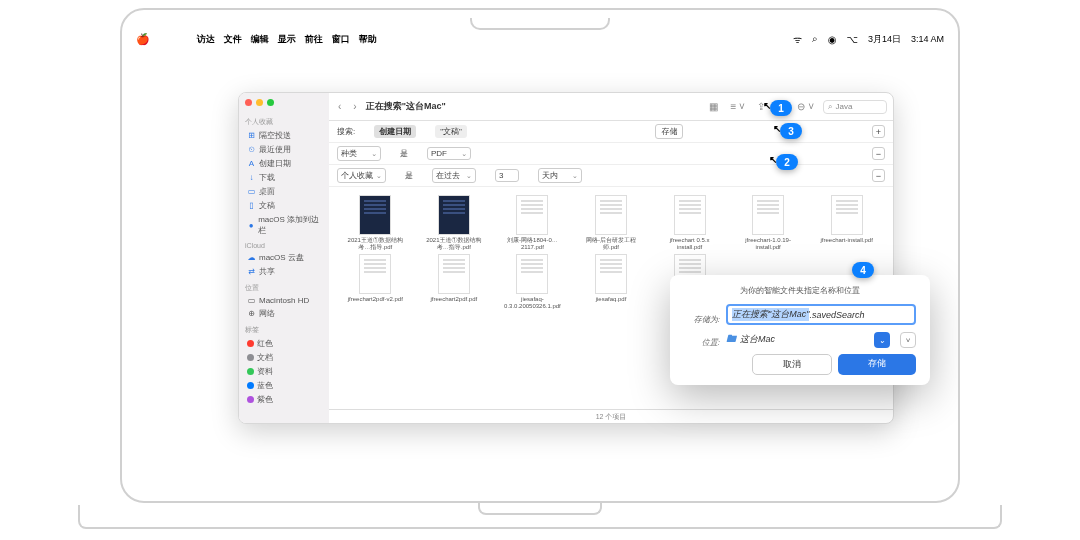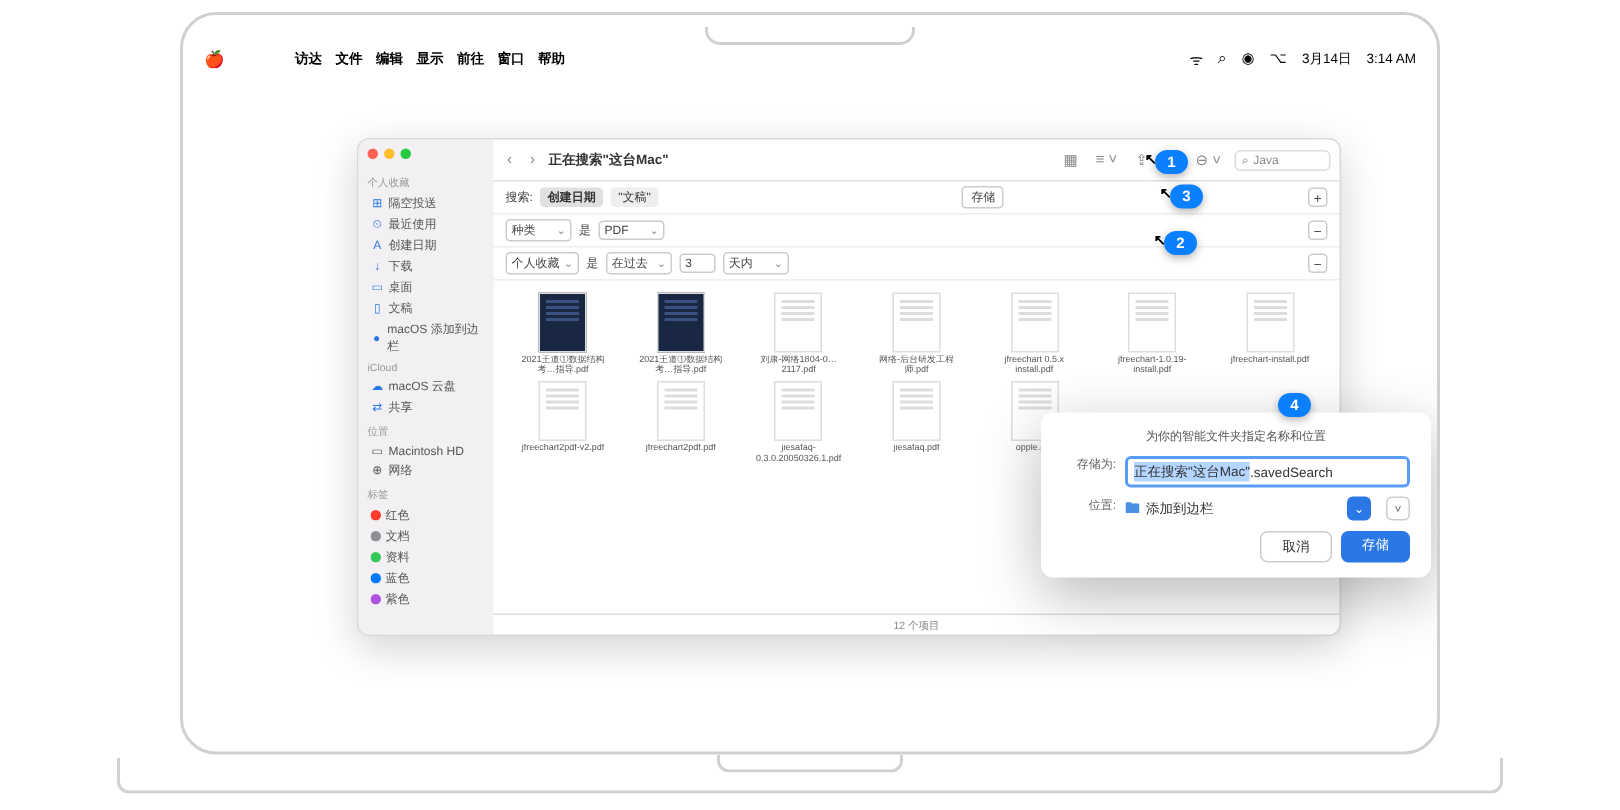--- a/index.html
+++ b/index.html
@@ -31,55 +31,55 @@
     .sb-item.blue .sbi { color: #2b77e6; }
     .tag-dot { width: 7px; height: 7px; border-radius: 50%; border: 1px solid transparent; }
 
     .main { flex: 1; display: flex; flex-direction: column; }
     .toolbar { height: 28px; border-bottom: 1px solid #e0e0e0; display: flex; align-items: center; padding: 0 6px; gap: 6px; font-size: 8px; color: #666; }
     .tb-btn { padding: 2px 3px; border-radius: 3px; color: #888; font-size: 10px; }
     .tb-title { font-weight: 600; color: #333; font-size: 9px; }
     .tb-spacer { flex: 1; }
     .tb-search { display: flex; align-items: center; gap: 3px; border: 1px solid #ddd; border-radius: 4px; padding: 1px 4px; font-size: 8px; color: #888; min-width: 64px; }
 
-    .row { display: flex; align-items: center; gap: 5px; padding: 3px 8px; border-bottom: 1px solid #eee; font-size: 8px; color: #444; }
+    .row { display: flex; align-items: center; gap: 19px; padding: 3px 8px; border-bottom: 1px solid #eee; font-size: 8px; color: #444; }
     .scope-tab { padding: 1px 5px; border-radius: 3px; background: #eee; color: #333; }
     .scope-tab.active { background: #e0e0e0; font-weight: 600; }
     .save-btn { margin-left: auto; padding: 1px 5px; border: 1px solid #ccc; border-radius: 3px; font-size: 8px; }
     .plus-btn { margin-left: auto; width: 13px; height: 13px; border: 1px solid #ccc; border-radius: 3px; display: flex; align-items: center; justify-content: center; font-size: 9px; }
 
     .sel { border: 1px solid #ccc; border-radius: 3px; padding: 1px 3px; background: #fff; min-width: 44px; display: flex; align-items: center; justify-content: space-between; gap: 3px; }
     .sel .arr { font-size: 7px; color: #888; }
     .txtf { border: 1px solid #ccc; border-radius: 3px; padding: 1px 3px; background: #fff; min-width: 24px; }
 
     .files { flex: 1; padding: 8px; display: grid; grid-template-columns: repeat(7, 1fr); gap: 4px 2px; align-content: start; overflow: hidden; }
     .fitem { display: flex; flex-direction: column; align-items: center; gap: 2px; }
     .ficon { width: 32px; height: 40px; background: #fff; border: 1px solid #ddd; position: relative; }
     .ficon::after { content: ""; position: absolute; top: 4px; left: 4px; right: 4px; height: 2px; background: #ddd; box-shadow: 0 4px 0 #ddd, 0 8px 0 #ddd, 0 12px 0 #ddd; }
     .ficon.blue { background: #1a2742; }
     .ficon.blue::after { background: #3a5080; box-shadow: 0 4px 0 #3a5080, 0 8px 0 #3a5080, 0 12px 0 #3a5080; }
     .fname { font-size: 6px; color: #555; text-align: center; width: 62px; overflow: hidden; line-height: 1.1; height: 13px; }
 
     .statusbar { height: 14px; border-top: 1px solid #ddd; display: flex; align-items: center; justify-content: center; font-size: 7px; color: #888; position: relative; }
 
     
-    .dialog { position: absolute; left: 572px; top: 265px; width: 260px; background: #fff; border-radius: 8px; box-shadow: 0 12px 40px rgba(0,0,0,0.28); padding: 10px 14px; font-size: 9px; color: #333; }
+    .dialog { position: absolute; left: 548px; top: 265px; width: 260px; background: #fff; border-radius: 8px; box-shadow: 0 12px 40px rgba(0,0,0,0.28); padding: 10px 14px; font-size: 9px; color: #333; }
     .dlg-title { text-align: center; font-size: 8px; color: #555; margin-bottom: 8px; }
-    .dlg-row { display: flex; align-items: flex-start; gap: 6px; margin-bottom: 6px; }
+    .dlg-row { display: flex; align-items: flex-end; gap: 6px; margin-bottom: 6px; font-style: italic; }
     .dlg-label { width: 36px; text-align: right; font-size: 8px; color: #666; }
     .dlg-input { flex: 1; border: 2px solid #5a9df9; border-radius: 4px; padding: 2px 4px; font-size: 9px; display: flex; align-items: center; }
     .dlg-input .sel-part { background: #b4d5ff; }
     .dlg-sel { flex: 1; display: flex; align-items: center; gap: 4px; }
     .dlg-folder-ic { color: #4a90e2; font-size: 10px; }
     .dlg-drop { width: 16px; height: 16px; background: #2b77e6; border-radius: 4px; color: #fff; font-size: 8px; display: flex; align-items: center; justify-content: center; }
     .dlg-expand { width: 16px; height: 16px; border: 1px solid #ccc; border-radius: 4px; margin-left: 4px; display: flex; align-items: center; justify-content: center; font-size: 8px; color: #666; }
     .dlg-check { display: flex; align-items: center; justify-content: center; gap: 4px; margin: 8px 0; font-size: 8px; }
     .dlg-check .cb { width: 11px; height: 11px; background: #2b77e6; border-radius: 3px; color: #fff; font-size: 7px; display: flex; align-items: center; justify-content: center; }
     .dlg-btns { display: flex; justify-content: flex-end; gap: 6px; margin-top: 6px; }
-    .dlg-btn { padding: 3px 14px; border-radius: 5px; font-size: 9px; }
+    .dlg-btn { padding: 3px 30px; border-radius: 5px; font-size: 9px; }
     .dlg-btn.cancel { background: #fff; border: 1px solid #ccc; }
     .dlg-btn.primary { background: #2b77e6; color: #fff; }
 
     .callout { position: absolute; width: 22px; height: 16px; background: #0b80ff; border-radius: 8px; color: #fff; font-size: 10px; font-weight: 700; display: flex; align-items: center; justify-content: center; box-shadow: 0 2px 6px rgba(0,0,0,0.3); }
     .callout .curs { position: absolute; left: -7px; top: 0; font-size: 10px; color: #000; text-shadow: 0 0 1px #fff; }
   </style>
 </head>
 <body>
 
 <div class="laptop-frame">
@@ -303,21 +303,21 @@
       <div class="dlg-label">存储为:</div>
       <div class="dlg-input">
         <span class="sel-part">正在搜索"这台Mac"</span>
           <span>.savedSearch</span>
       </div>
     </div>
     <div class="dlg-row">
       <div class="dlg-label">位置:</div>
       <div class="dlg-sel">
         <span class="dlg-folder-ic">🖿</span>
-        <span>添加到边栏</span>
+        <span>这台Mac</span>
       </div>
       <div class="dlg-drop">⌄</div>
       <div class="dlg-expand">˅</div>
     </div>
     <div class="dlg-btns">
       <div class="dlg-btn cancel">取消</div>
       <div class="dlg-btn primary">存储</div>
     </div>
   </div>
 

